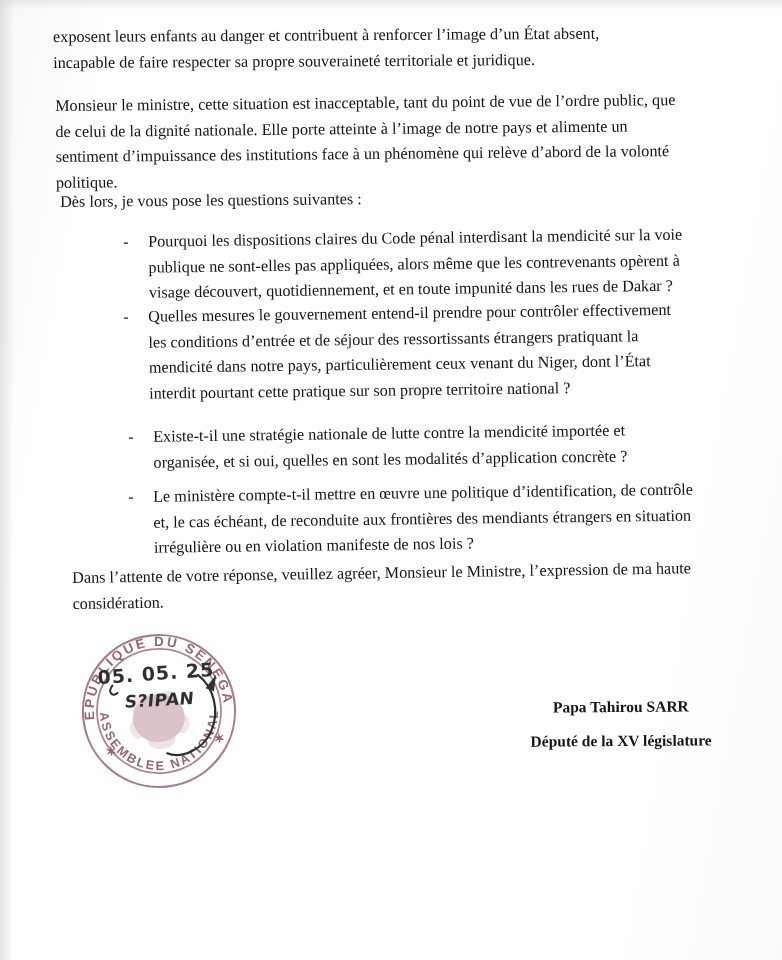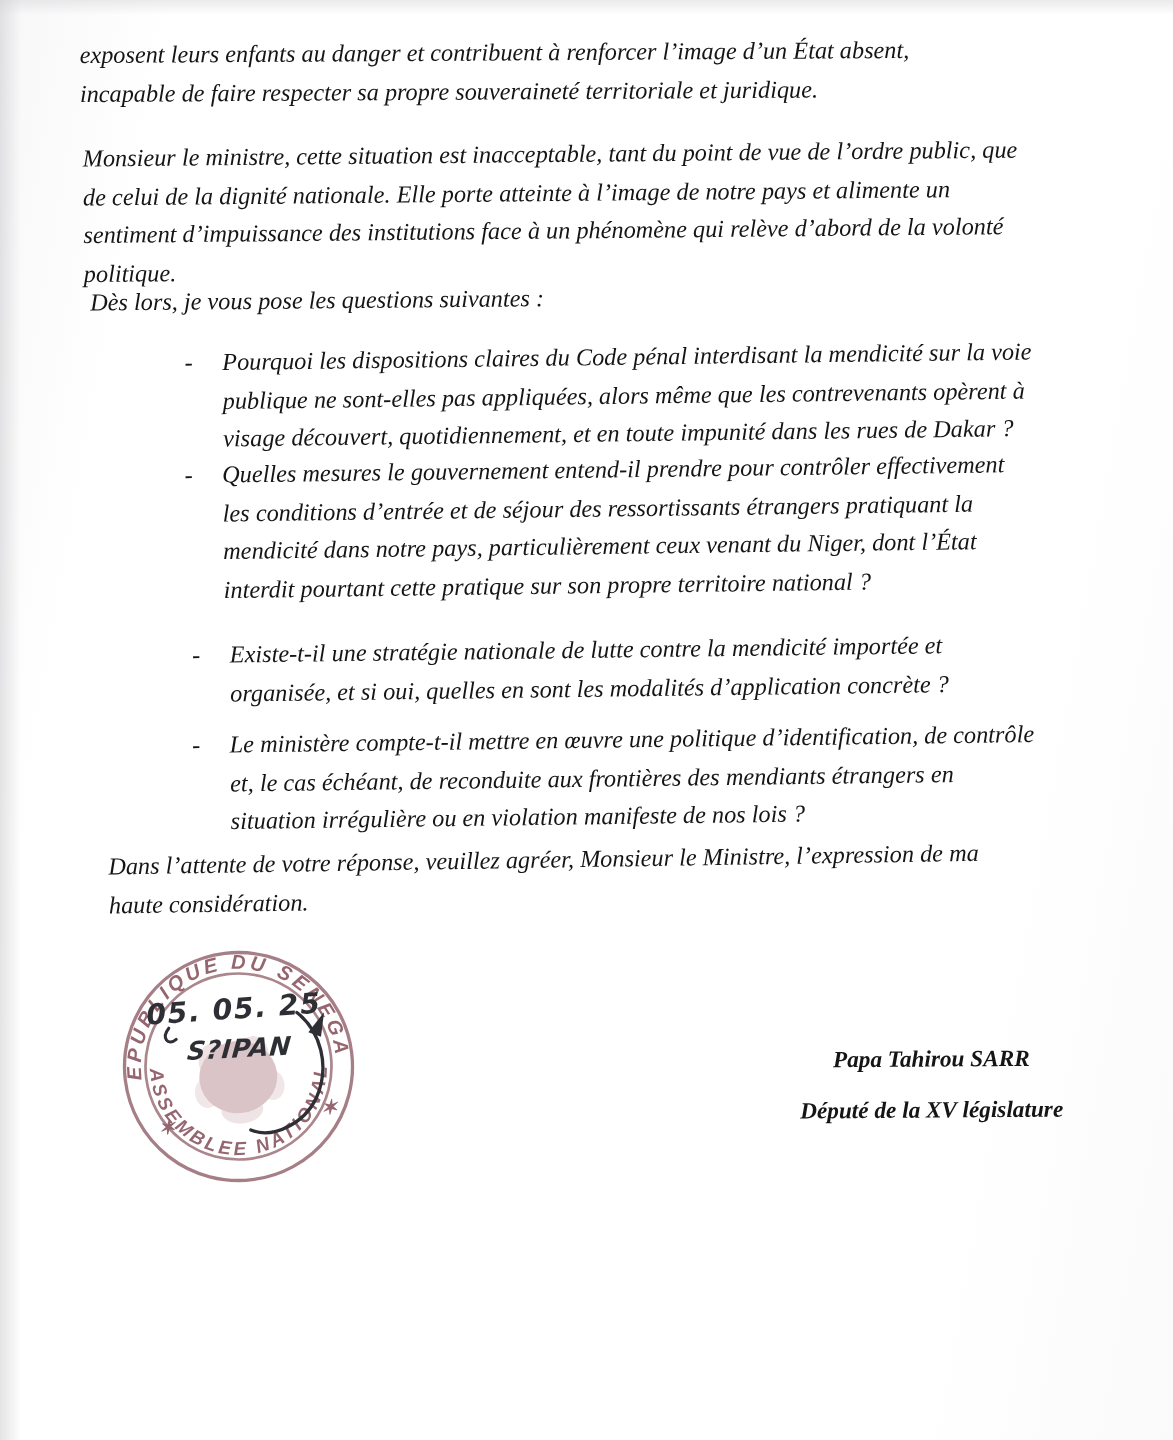--- a/index.html
+++ b/index.html
@@ -8,21 +8,20 @@
     background: #ffffff;
   }
   .page {
     position: relative;
     width: 782px;
     height: 960px;
     background: #4d7c0f;
     overflow: hidden;
     font-family: "Liberation Serif", "DejaVu Serif", serif;
     color: #151515;
-    font-style: italic;
   }
   
   .paper-tone {
     position: absolute;
     inset: 0;
     background:
       linear-gradient(100deg, #f7f7f8 0%, #ffffff 12%, #ffffff 82%, #fafafa 100%);
     pointer-events: none;
   }
   .scan-shadow-left {

